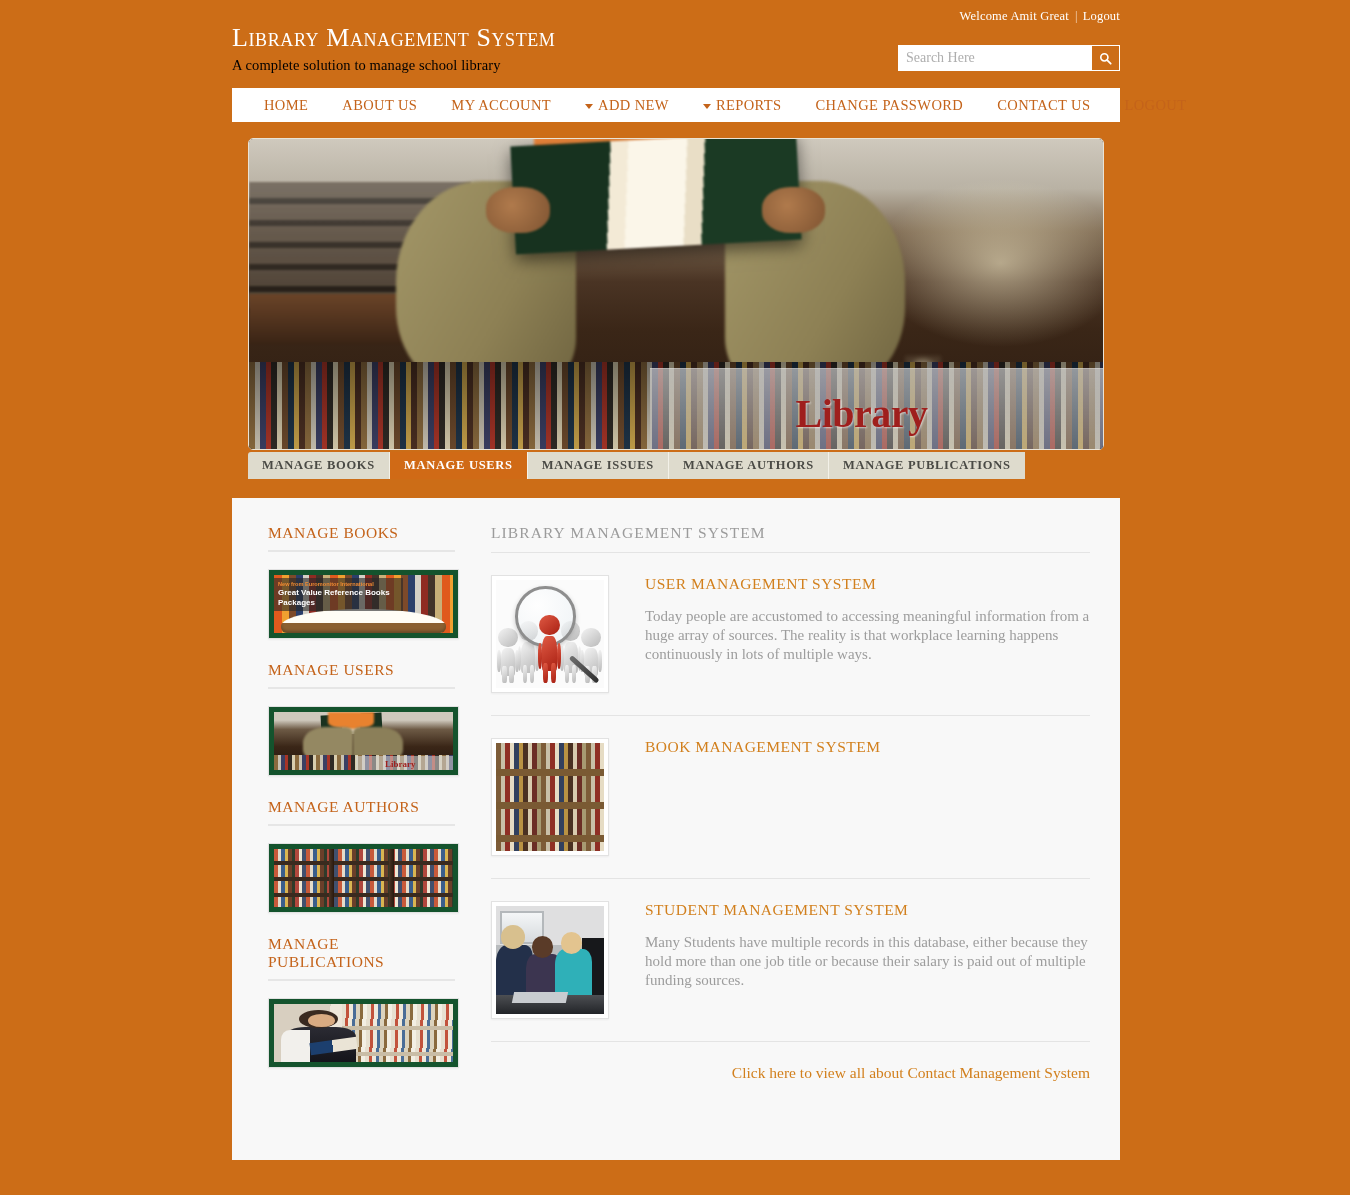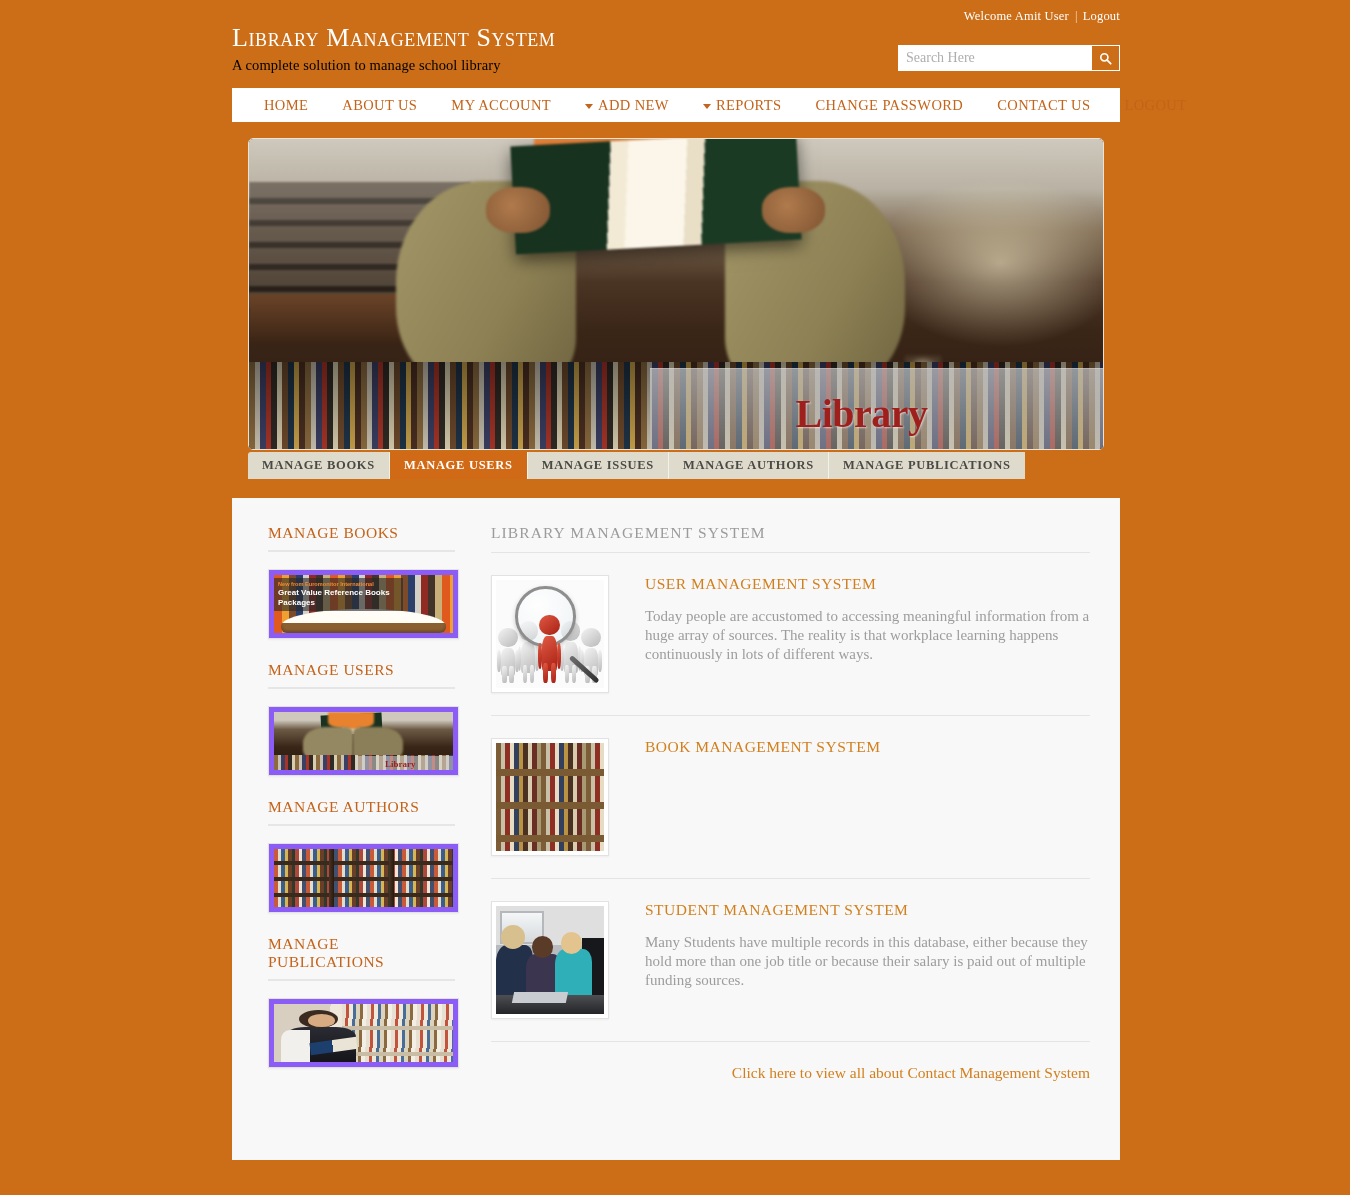--- a/index.html
+++ b/index.html
@@ -275,21 +275,21 @@
     font-size: 15.5px;
     text-transform: uppercase;
     letter-spacing: 0.5px;
     padding-bottom: 8px;
     border-bottom: 2px solid #e6e6e6;
     font-weight: normal;
   }
   .side-thumb {
     margin: 17px 0 22px 0;
     width: 191px; height: 70px;
-    background: #8b5cf6;
+    background: #14532d;
     border: 1px solid #e2e2e2;
     padding: 5px;
     box-shadow: 0 1px 2px rgba(0,0,0,.05);
     cursor: pointer;
   }
   .thumb-inner {
     width: 100%; height: 100%;
     position: relative;
     overflow: hidden;
   }
@@ -478,21 +478,21 @@
     cursor: pointer;
   }
 </style>
 </head>
 <body>
 
 <div class="page">
 
   <div class="topbar">
     <div class="welcome-row">
-      <span>Welcome Amit User</span><span class="sep">|</span><a href="#">Logout</a>
+      <span>Welcome Amit Great</span><span class="sep">|</span><a href="#">Logout</a>
     </div>
 
     <div class="brand">
       <div class="brand-title">Library Management System</div>
       <div class="brand-sub">A complete solution to manage school library</div>
     </div>
 
     <div class="searchbox">
       <input type="text" placeholder="Search Here" style="">
       <button class="search-btn">
@@ -659,21 +659,21 @@
               <div class="p-arm-r"></div>
               <div class="p-leg-l"></div>
               <div class="p-leg-r"></div>
             </div>
             <div class="magnifier"></div>
             <div class="mag-handle"></div>
           </div>
         </div>
         <div class="feat-body">
           <div class="feat-title">User Management System</div>
-          <div class="feat-text">Today people are accustomed to accessing meaningful information from a huge array of sources. The reality is that workplace learning happens continuously in lots of different ways.</div>
+          <div class="feat-text">Today people are accustomed to accessing meaningful information from a huge array of sources. The reality is that workplace learning happens continuously in lots of multiple ways.</div>
         </div>
       </div>
 
       <div class="feature">
         <div class="feat-thumb">
           <div class="feat-inner f2"></div>
         </div>
         <div class="feat-body">
           <div class="feat-title">Book Management System</div>
         </div>

